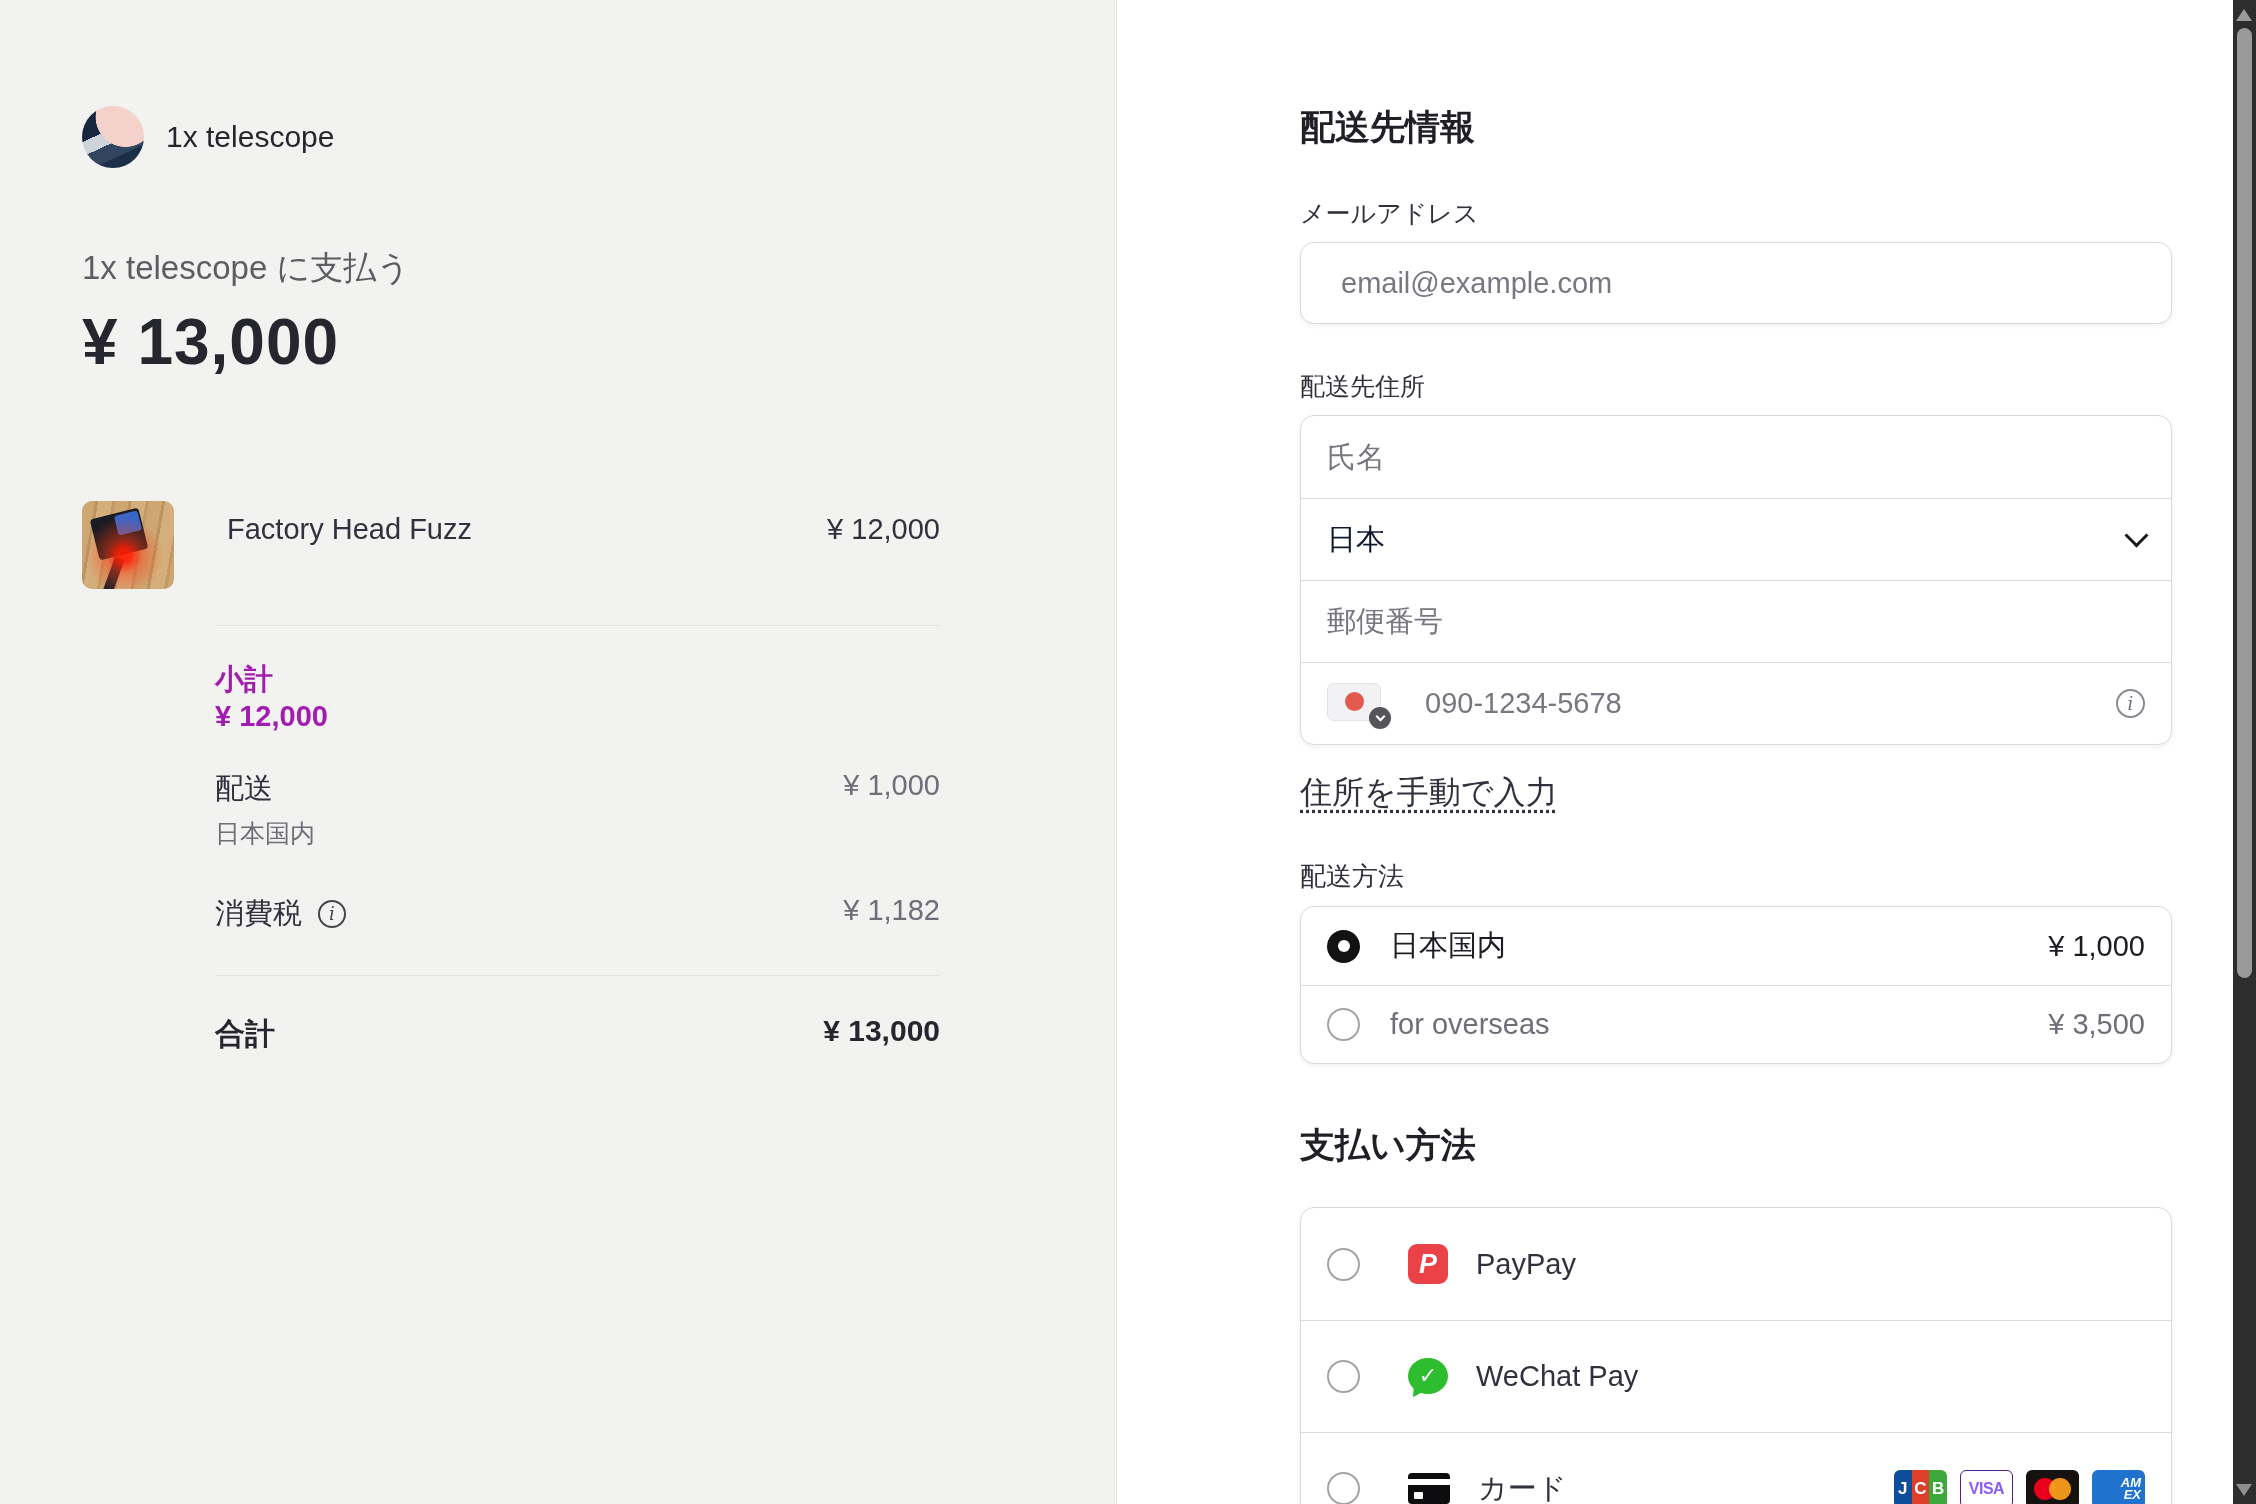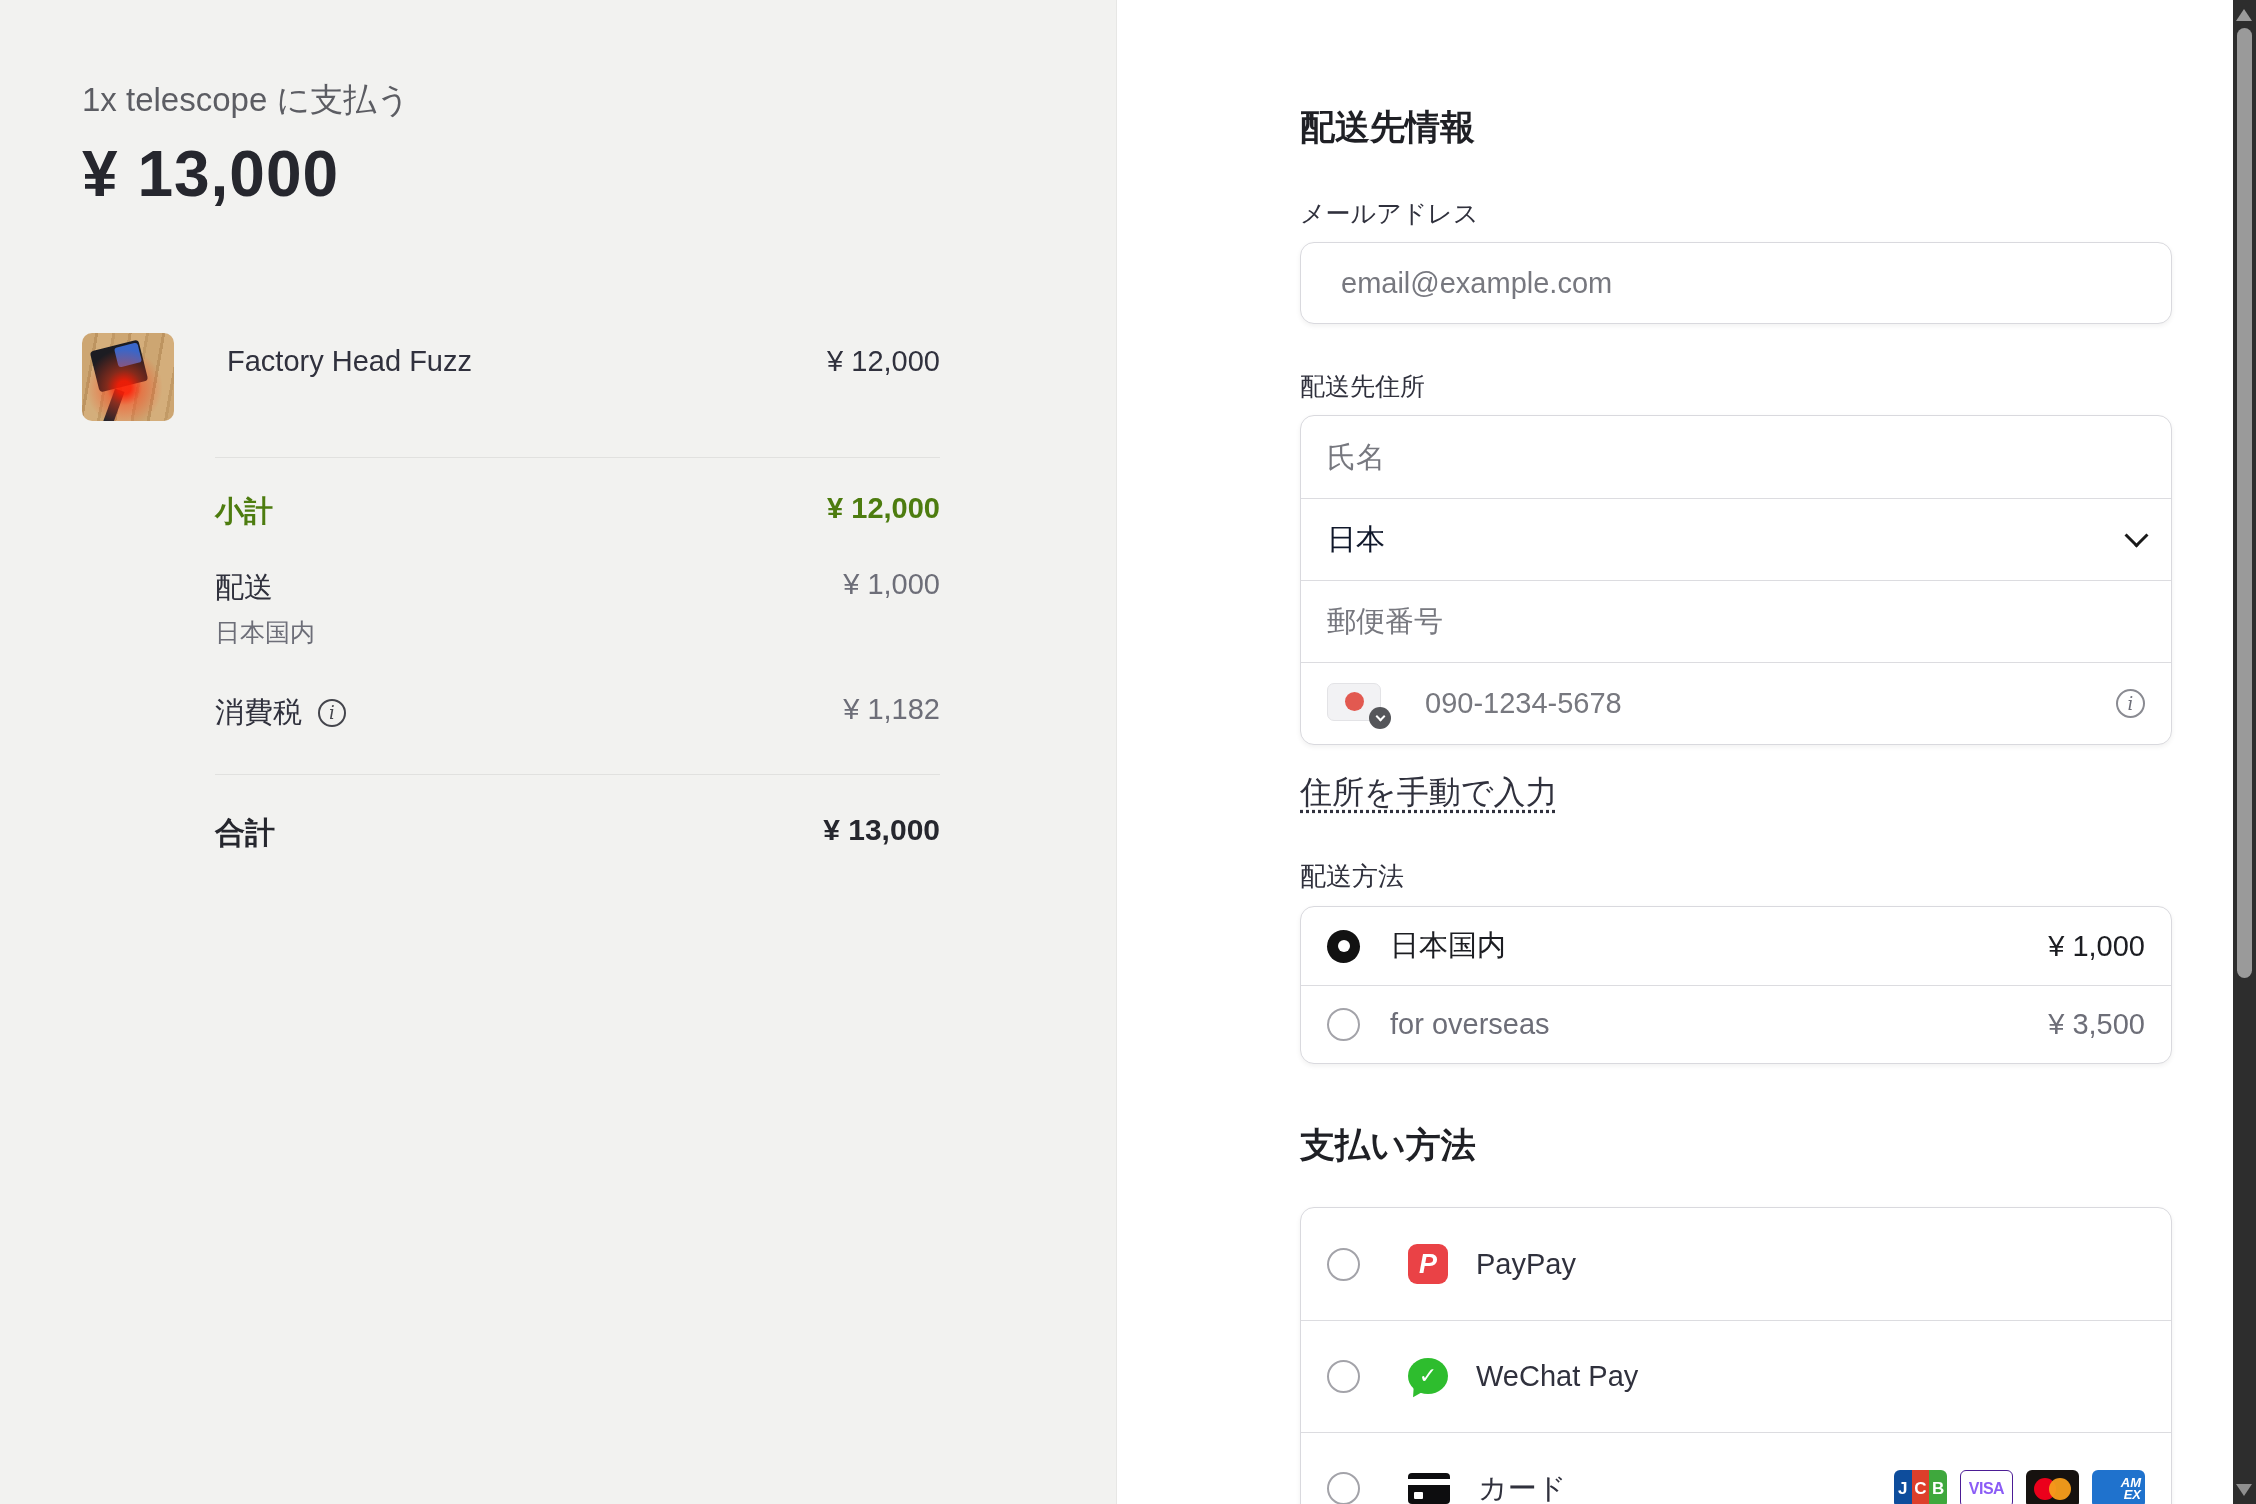--- a/index.html
+++ b/index.html
@@ -43,21 +43,21 @@
     border-radius:3px; transform:rotate(-14deg); }
   .thumb .glow { position:absolute; left:0; top:0; width:100%; height:100%;
     background:radial-gradient(circle at 46% 62%, rgba(255,30,5,.9) 0 9%, rgba(255,60,20,.45) 24%, rgba(255,60,20,0) 52%); }
   .thumb .cable { position:absolute; left:26px; top:56px; width:10px; height:40px; background:#23232a; transform:rotate(20deg); }
   .item-body { flex:1; margin-left:53px; display:flex; justify-content:space-between; padding-top:12px;
     font-size:29px; color:#30313d; }
   .sum { margin-left:133px; }
   .divider { height:1px; background:#e1e1df; }
   .d1 { margin-top:36px; } .d2 { margin-top:41px; }
   .sum-row { display:flex; justify-content:space-between; align-items:flex-start; font-size:29px; color:#30313d; }
-  .r-sub { margin-top:34px; font-weight:600; color:#4d7c0f; }
+  .r-sub { margin-top:34px; font-weight:600; color:#a21caf;flex-direction:column; }
   .r-ship { margin-top:36px; }
   .r-tax { margin-top:44px; }
   .r-total { margin-top:38px; font-weight:600; color:#26272e; font-size:30px; }
   .muted { color:#6d6e78; font-weight:400; }
   .ship-note { font-size:25px; color:#6d6e78; margin-top:8px; }
   .label-with-icon { display:flex; align-items:center; gap:16px; }
   .info { width:28px; height:28px; border:2px solid #44454c; border-radius:50%; color:#44454c;
     display:flex; align-items:center; justify-content:center;
     font-size:18px; font-style:italic; font-family:"DejaVu Serif",serif; line-height:1; }
   .info.light { border-color:#8a8b92; color:#6d6e78; width:29px; height:29px; }
@@ -133,20 +133,24 @@
   .mc .c1 { position:absolute; left:8px; top:8px; width:22px; height:22px; border-radius:50%; background:#eb001b; }
   .mc .c2 { position:absolute; right:8px; top:8px; width:22px; height:22px; border-radius:50%; background:#f79e1b; opacity:.95; }
   .amex { background:#1f72cd; color:#fff; display:flex; flex-direction:column; align-items:flex-end;
     justify-content:center; padding-right:4px; font-size:13px; font-weight:800; line-height:12px; font-style:italic; }
 </style>
 </head>
 <body>
 
 <div class="left-panel">
 
+  <div class="merchant-row">
+    <div class="avatar"></div>
+    <div class="m-name">1x telescope</div>
+  </div>
 
   <div class="pay-to">1x telescope に支払う</div>
   <div class="amount">¥ 13,000</div>
 
   <div class="order">
     <div class="item-row">
       <div class="thumb">
         <div class="pedal"></div>
           <div class="pedal-top"></div>
           <div class="cable"></div>

